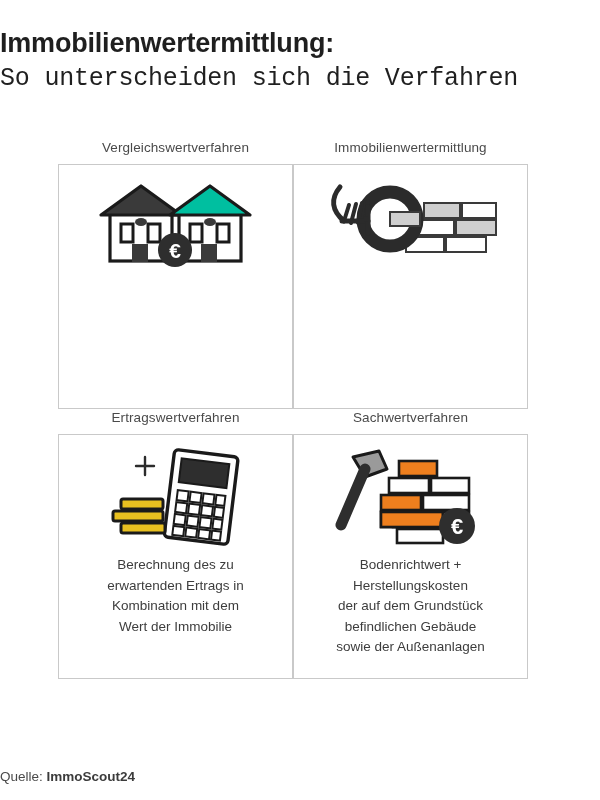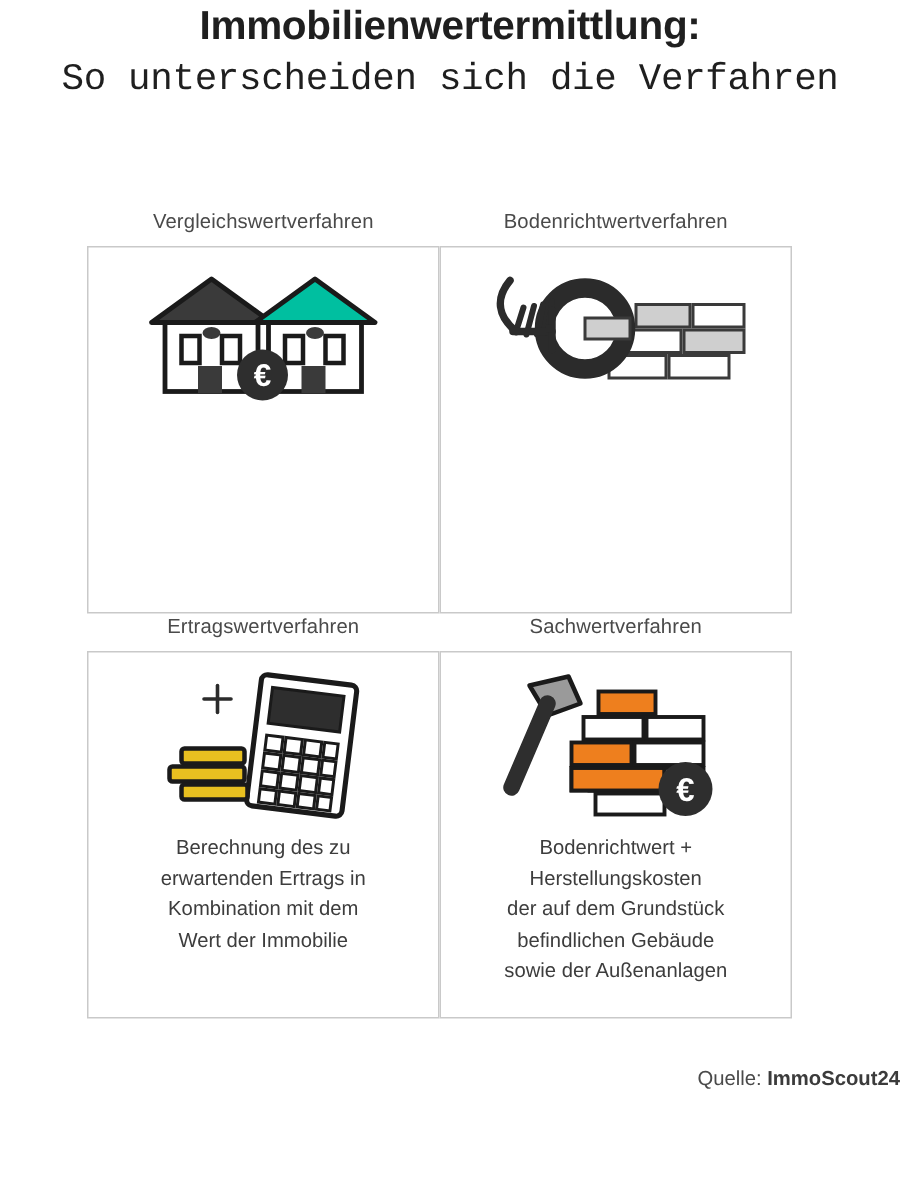--- a/index.html
+++ b/index.html
@@ -17,21 +17,21 @@
   }
   .page {
     width: 600px;
     height: 800px;
     position: relative;
     box-sizing: border-box;
   }
 
   
   .title-block {
-    text-align: center;
+    padding-top: 26px;
   }
   .title-line1 {
     font-size: 27px;
     font-weight: bold;
     color: #1f1f1f;
     letter-spacing: -0.2px;
     line-height: 1.28;
   }
   .title-line2 {
     font-size: 25px;
@@ -96,22 +96,22 @@
     text-align: center;
     padding: 0 12px;
     white-space: pre-line;
   }
 
   
   .source {
     position: absolute;
     left: 0;
     right: 0;
-    top: 711px;
-    text-align: right;
+    top: 769px;
+    text-align: left;
     font-size: 13.5px;
     color: #4a4a4a;
   }
   .source .src-brand { font-weight: bold; color: #3b3b3b; }
 </style>
 </head>
 <body>
 
 <div class="page">
 
@@ -151,21 +151,21 @@
               <rect x="113" y="70" width="16" height="18" fill="#3a3a3a"></rect>
 
               <circle cx="87" cy="76" r="17" fill="#2e2e2e"></circle>
               <text x="87" y="83.5" font-family="'Liberation Sans', sans-serif" font-size="21" font-weight="bold" fill="#ffffff" text-anchor="middle">€</text>
             </svg>
           </div>
         </div>
       </div>
 
       <div class="quadrant">
-        <div class="q-label">Bodenrichtwertverfahren</div>
+        <div class="q-label">Immobilienwertermittlung</div>
         <div class="card card-r1">
           <div class="icon-area">
             <svg width="185" height="95" viewBox="0 0 185 95">
 
               <g stroke="#3a3a3a" stroke-width="2">
                 <rect x="106" y="26" width="36" height="15" fill="#cfcfcf"></rect>
                 <rect x="144" y="26" width="34" height="15" fill="#ffffff"></rect>
                 <rect x="96" y="43" width="40" height="15" fill="#ffffff"></rect>
                 <rect x="138" y="43" width="40" height="15" fill="#cfcfcf"></rect>
                 <rect x="88" y="60" width="38" height="15" fill="#ffffff"></rect>

